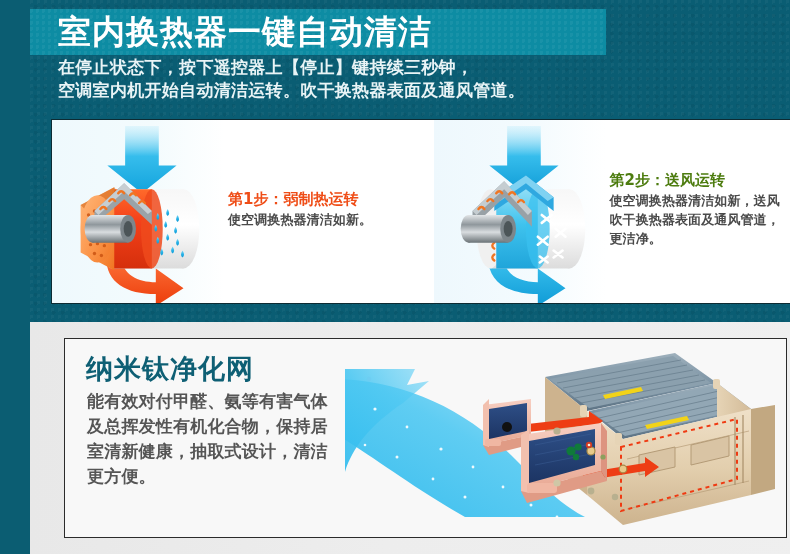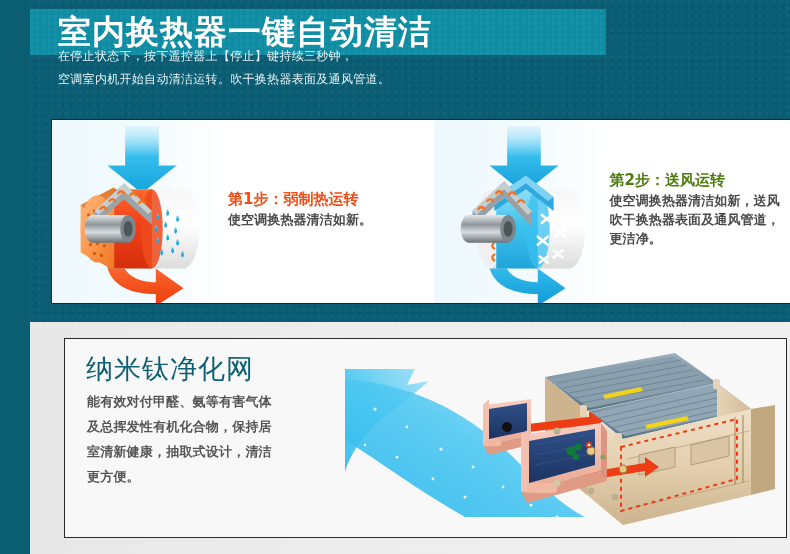--- a/index.html
+++ b/index.html
@@ -26,22 +26,22 @@
       #0d8ca3;
     background-size:6px 6px, auto;
   }
   .title-text {
     position:absolute; left:28px; top:11px; width:560px; height:42px;
     line-height:42px;
     font-size:33px; font-weight:bold; color:#ffffff;
     letter-spacing:1px; white-space:nowrap;
   }
   .subtitle {
-    position:absolute; left:28px; top:45px; width:720px;
-    font-size:12px; line-height:23px; color:#e9f4f6; font-weight:normal;
+    position:absolute; left:28px; top:56px; width:720px;
+    font-size:17px; line-height:23px; color:#e9f4f6; font-weight:bold;
     letter-spacing:.3px;
   }
 
   
   .panel-steps {
     position:absolute; left:21px; top:119px; width:765px; height:185px;
     background:#ffffff; border:1px solid #0d2b33;
     display:flex; overflow:hidden;
   }
   .step {
@@ -70,26 +70,26 @@
   .sec-bot {
     position:absolute; left:0; top:322px; width:790px; height:232px;
     background:linear-gradient(90deg,#e8e8e8 0%,#ededed 45%,#efefef 100%);
   }
   .panel-filter {
     position:absolute; left:34px; top:338px; width:723px; height:200px;
     background:#f8f8f8; border:1px solid #2b2b2b; overflow:hidden;
   }
   .filter-title {
     position:absolute; left:21px; top:12px;
-    font-size:27px; font-weight:normal; color:#0e5f74; letter-spacing:1px;
+    font-size:27px; font-weight:bold; color:#0e5f74; letter-spacing:1px;
     white-space:nowrap;
   }
   .filter-body {
     position:absolute; left:22px; top:50px; width:260px;
-    font-size:13px; line-height:25px; color:#555; font-weight:bold;
+    font-size:17px; line-height:25px; color:#555; font-weight:bold;
     letter-spacing:.2px;
   }
   .filter-art { position:absolute; left:280px; top:0; width:443px; height:200px; }
 </style>
 </head>
 <body>
 
 <div class="page">
 
   <div class="sec-top">

